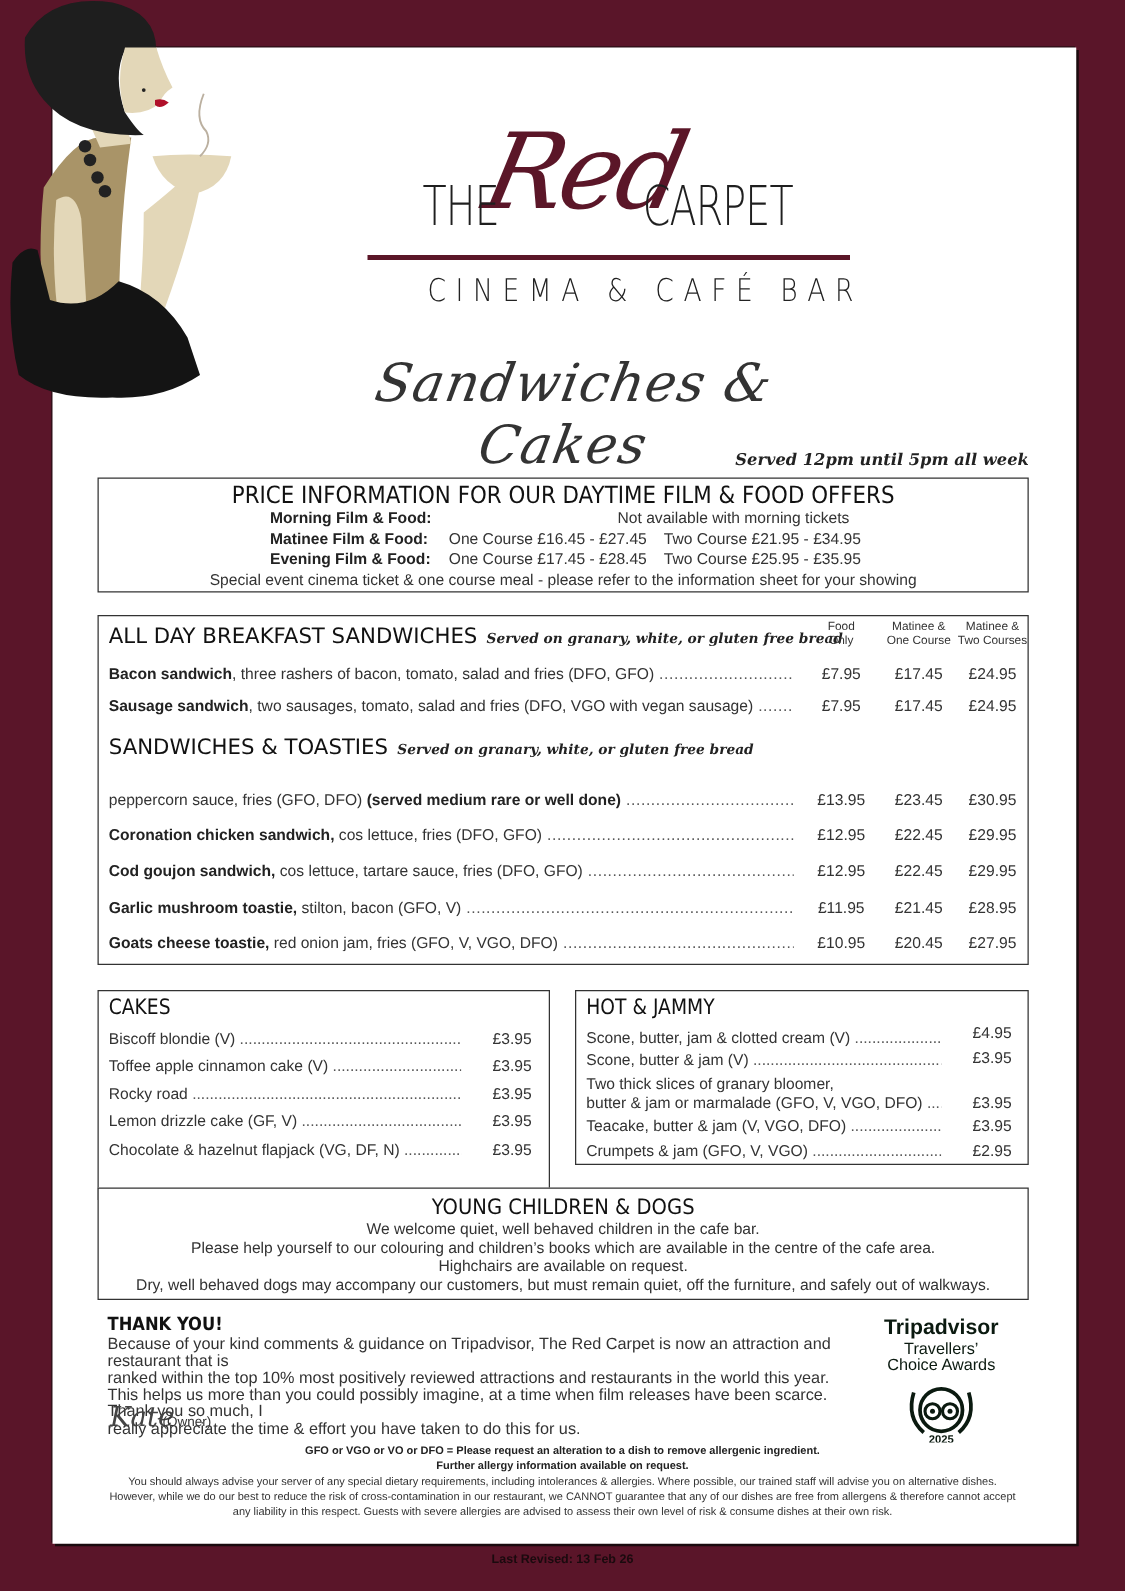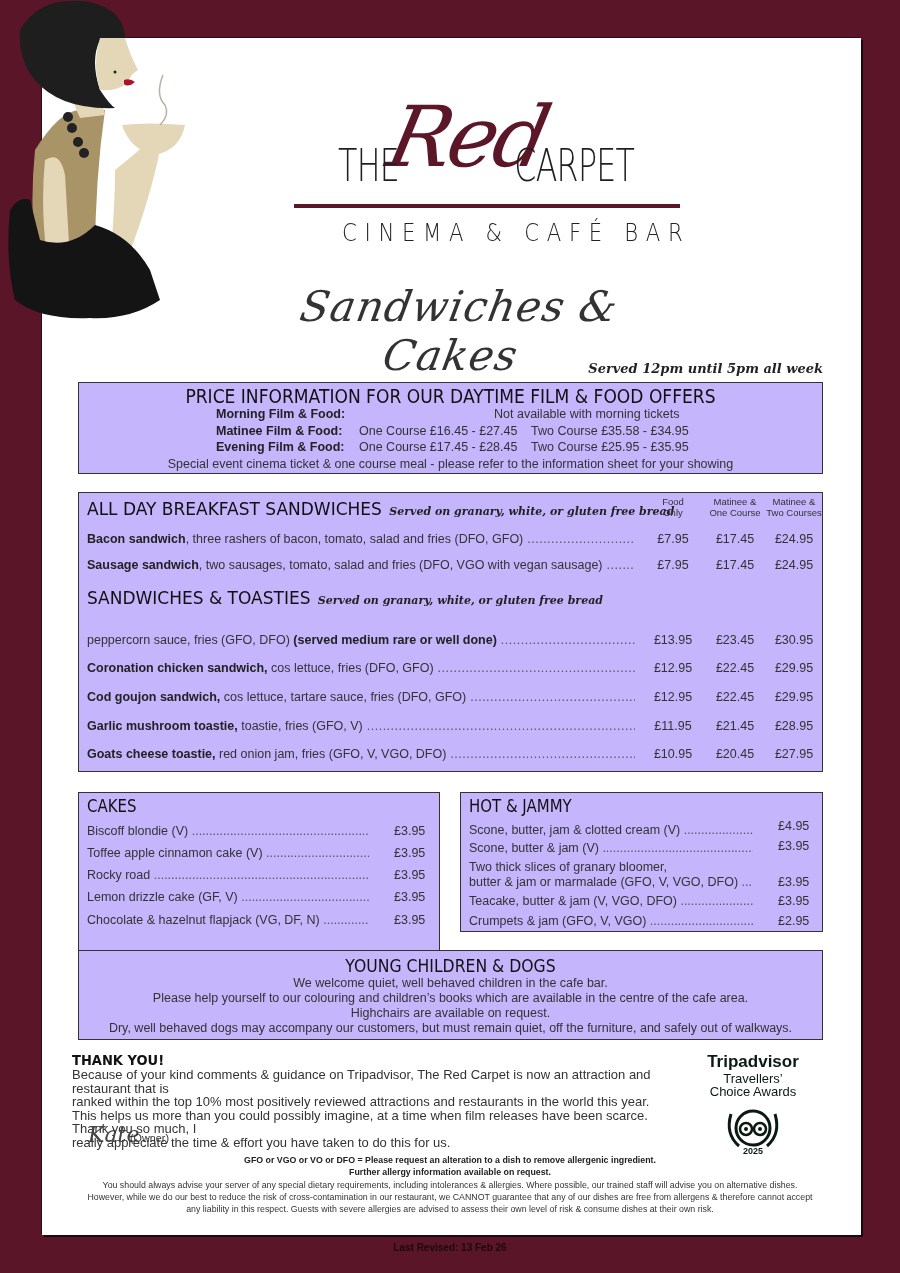--- a/index.html
+++ b/index.html
@@ -73,21 +73,21 @@
   }
   .served {
     position: absolute; right: 77px; top: 361px;
     font-family: "DejaVu Serif", serif;
     font-style: italic;
     font-size: 13px;
     color: #222;
     font-weight: bold;
   }
   .box {
-    position: absolute; border: 1.5px solid #333; background: #c4b5fd;
+    position: absolute; border: 1.5px solid #333; background: #ffffff;
   }
   
   .price-info { left: 78px; top: 382px; width: 745px; height: 92px; text-align: center; }
   .price-info h2 {
     font-family: "DejaVu Sans", sans-serif; font-weight: normal;
     font-size: 19px; color: #111; margin-top: 2px;
     transform: scaleX(0.9);
   }
   .pi-row { position: relative; height: 16.5px; font-size: 12.5px; color: #333; }
   .pi-row .lbl { position: absolute; left: 137px; font-weight: bold; color: #222; }
@@ -135,21 +135,21 @@
   .jammy .srow .pr { left: 309px; }
   .srow .t.nodots::after { content: ""; }
   
   .children { left: 78px; top: 950px; width: 745px; height: 90px; text-align: center; }
   .children h3 {
     font-family: "DejaVu Sans", sans-serif; font-weight: normal;
     font-size: 17px; color: #111; margin-top: 5px; transform: scaleX(0.92);
   }
   .children p { font-size: 12.5px; color: #333; line-height: 15px; }
   
-  .thanks { position: absolute; left: 72px; top: 1052px; width: 600px; }
+  .thanks { position: absolute; left: 86px; top: 1052px; width: 600px; }
   .thanks h4 { font-family: "DejaVu Sans", sans-serif; font-weight: bold; font-size: 14.5px; color: #111; transform: scaleX(0.9); transform-origin: left; }
   .thanks p { font-size: 13px; color: #333; line-height: 13.5px; }
   .sig { position: absolute; left: 88px; top: 1122px; font-family: "DejaVu Serif", serif; font-style: italic; font-size: 22px; color: #444; }
   .owner { position: absolute; left: 130px; top: 1132px; font-size: 10.8px; color: #333; }
   .trip { position: absolute; left: 700px; top: 1052px; width: 106px; text-align: center; color: #0b1a10; }
   .trip .b { font-weight: bold; font-size: 17px; }
   .trip .r { font-size: 13px; line-height: 13px; }
   .trip svg { margin-top: 6px; }
   
   .allerg { position: absolute; left: 60px; top: 1154px; width: 780px; text-align: center; font-size: 8.8px; line-height: 12.3px; color: #333; }
@@ -201,21 +201,21 @@
 
 <div class="box price-info">
   <h2>PRICE INFORMATION FOR OUR DAYTIME FILM &amp; FOOD OFFERS</h2>
   <div class="pi-row">
     <span class="lbl">Morning Film &amp; Food:</span>
     <span class="na">Not available with morning tickets</span>
   </div>
   <div class="pi-row">
     <span class="lbl">Matinee Film &amp; Food:</span>
     <span class="c1">One Course £16.45 - £27.45</span>
-    <span class="c2">Two Course £35.58 - £34.95</span>
+    <span class="c2">Two Course £21.95 - £34.95</span>
   </div>
   <div class="pi-row">
     <span class="lbl">Evening Film &amp; Food:</span>
     <span class="c1">One Course £17.45 - £28.45</span>
     <span class="c2">Two Course £25.95 - £35.95</span>
   </div>
   <div class="pi-special">Special event cinema ticket &amp; one course meal - please refer to the information sheet for your showing</div>
 </div>
 
 <div class="box sandwiches">
@@ -257,21 +257,21 @@
     <span class="p p2">£22.45</span>
     <span class="p p3">£29.95</span>
   </div>
   <div class="item" style="top:197px">
     <div class="desc-wrap"><span class="name">Cod goujon sandwich,</span><span> cos lettuce, tartare sauce, fries (DFO, GFO)</span></div>
     <span class="p p1">£12.95</span>
     <span class="p p2">£22.45</span>
     <span class="p p3">£29.95</span>
   </div>
   <div class="item" style="top:226px">
-    <div class="desc-wrap"><span class="name">Garlic mushroom toastie,</span><span> toastie, fries (GFO, V)</span></div>
+    <div class="desc-wrap"><span class="name">Garlic mushroom toastie,</span><span> stilton, bacon (GFO, V)</span></div>
     <span class="p p1">£11.95</span>
     <span class="p p2">£21.45</span>
     <span class="p p3">£28.95</span>
   </div>
   <div class="item" style="top:254px">
     <div class="desc-wrap"><span class="name">Goats cheese toastie,</span><span> red onion jam, fries (GFO, V, VGO, DFO)</span></div>
     <span class="p p1">£10.95</span>
     <span class="p p2">£20.45</span>
     <span class="p p3">£27.95</span>
   </div>

